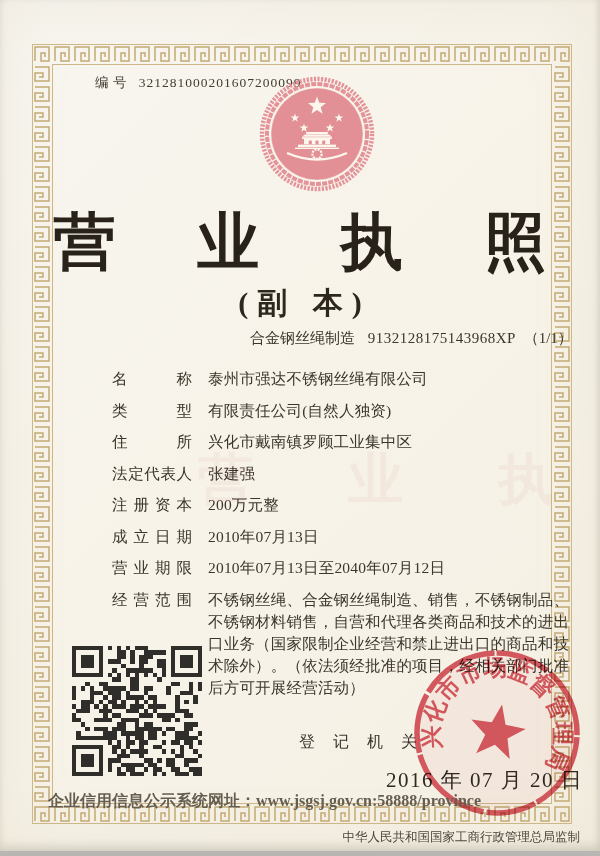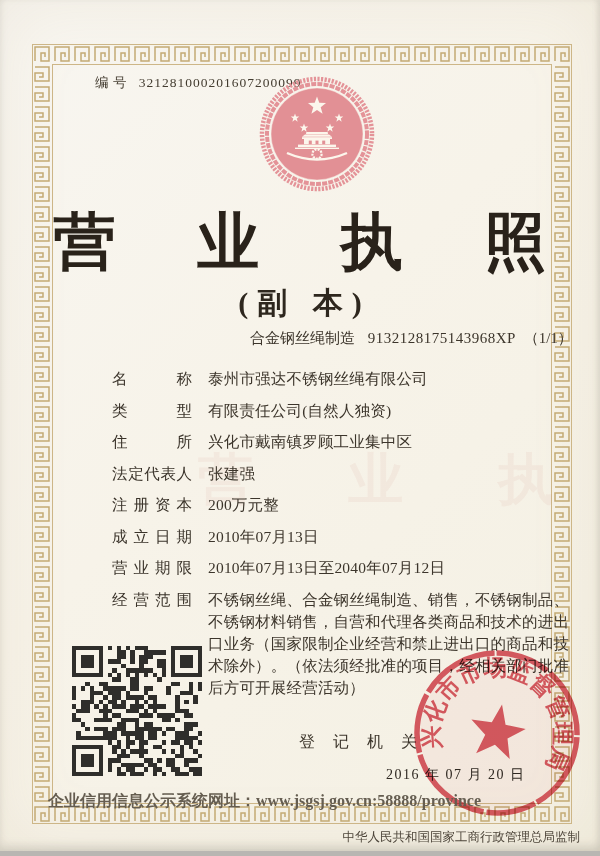--- a/index.html
+++ b/index.html
@@ -25,21 +25,21 @@
   .credit .pg { margin-left:4px; }
   .watermark { position:absolute; left:198px; top:443px; font-family:"DejaVu Sans", sans-serif;
     font-weight:900; font-size:55px; letter-spacing:38px; color:rgba(214,128,118,0.09);
     white-space:nowrap; pointer-events:none; }
   .fields { position:absolute; left:112px; top:368px; width:458px; color:#3c352b; }
   .frow { display:flex; gap:16px; margin-bottom:9.5px; font-size:15.5px; line-height:1.42; }
   .flabel { flex:0 0 80px; width:80px; text-align:justify; text-align-last:justify; color:#3a332a; }
   .fval { flex:0 0 362px; width:362px; letter-spacing:.2px; }
   .qr { position:absolute; left:72px; top:646px; width:130px; height:130px; }
   .regorg { position:absolute; left:299px; top:732px; font-size:16px; letter-spacing:7px; color:#3c352b; }
-  .dateline { position:absolute; left:386px; top:766px; font-size:14px; letter-spacing:1.5px; color:#2f2922;text-align:right; }
+  .dateline { position:absolute; left:386px; top:766px; font-size:21px; letter-spacing:1.5px; color:#2f2922;text-align:right; }
   .seal { position:absolute; left:402px; top:638px; transform:rotate(10deg);
     mix-blend-mode:multiply; opacity:.93; }
   .footer-left { position:absolute; left:48px; top:791px; font-size:16px; font-weight:700; color:#655d50; }
   .footer-right { position:absolute; right:20px; top:829px; font-size:12.5px; font-weight:400; color:#4e463b; }
 </style>
 </head>
 <body>
 
 <div class="page">
 

